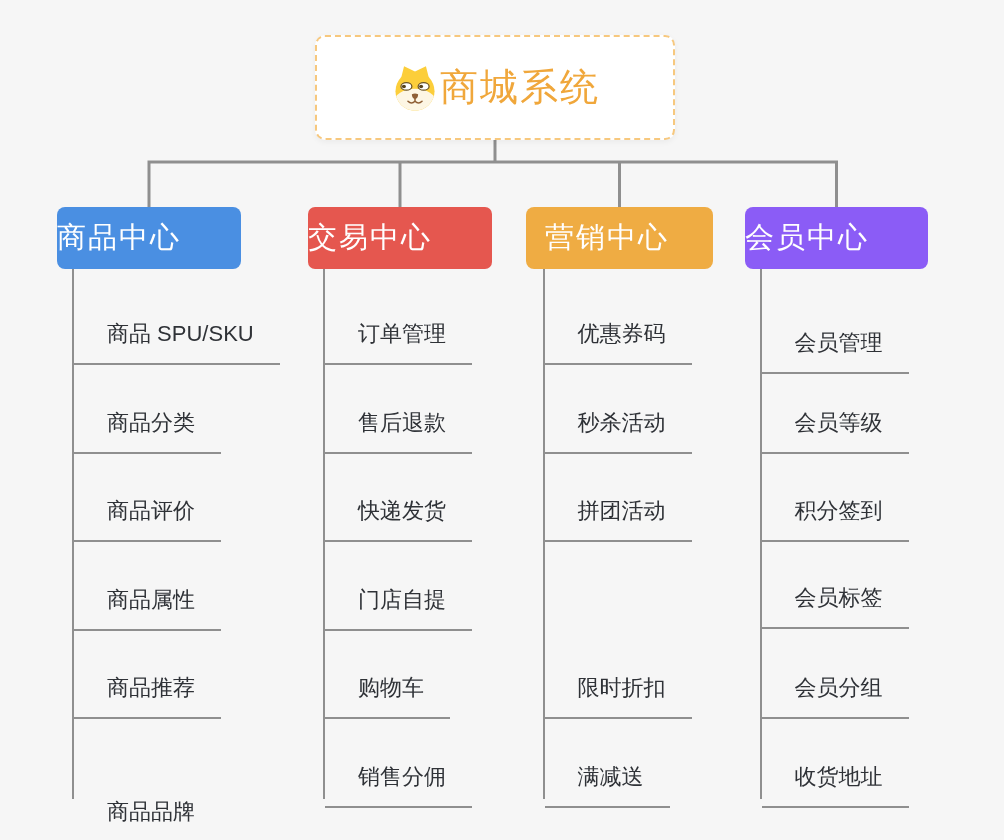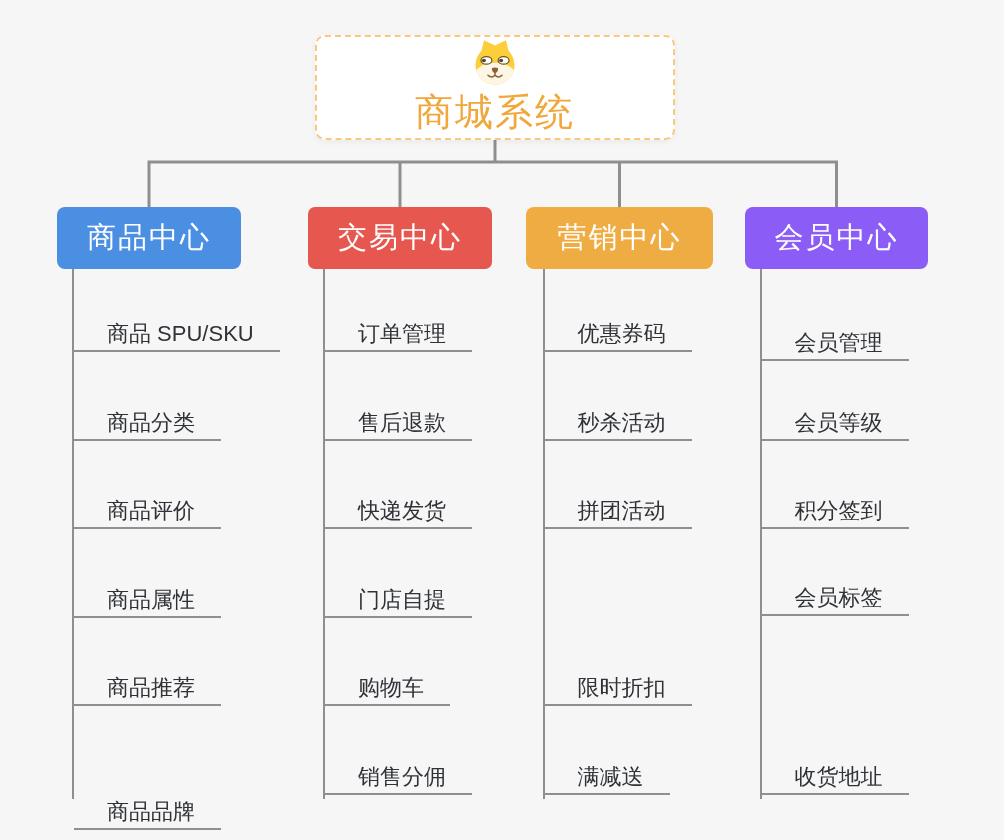--- a/index.html
+++ b/index.html
@@ -12,52 +12,51 @@
   }
   #connector-lines{position:absolute;left:0;top:0;pointer-events:none;}
   #root-node{
     position:absolute;left:315px;top:35px;width:360px;height:105px;
     background:#ffffff;
     border:2px dashed #f7c87e;
     border-radius:10px;
     box-shadow:0 2px 6px rgba(0,0,0,0.05);
     display:flex;align-items:center;justify-content:center;
     box-sizing:border-box;
-    flex-direction:column;
   }
   #root-title{
     font-size:38px;
     letter-spacing:2px;
     color:#f0a73b;
   }
   .branch-header{
     position:absolute;
     border-radius:8px;
-    display:flex;align-items:center;justify-content:center;
+    display:flex;align-items:center;
     box-sizing:border-box;
   }
   .branch-header span{
     color:#ffffff;
     font-size:29px;
     letter-spacing:2px;
   }
   .branch-column{
     position:absolute;
     width:240px;
     border-left:2px solid #8f8f8f;
     box-sizing:content-box;
   }
   .leaf{
     position:absolute;
     left:0;
     white-space:nowrap;
     font-size:22px;
     line-height:28px;
     color:#2f3237;
-    padding:0 26px 2px 33px;
+    padding:0 26px 15px 33px;
     border-bottom:2px solid #8f8f8f;
   }
 </style>
 </head>
 <body>
 
 <div id="canvas" style="background: rgb(246, 246, 246);">
 
   <svg id="connector-lines" width="1004" height="840" viewBox="0 0 1004 840">
     <path id="connector-path" fill="none" stroke-width="3" d="M495 140 L495 162 M149 162 L836.5 162 M149 160.5 L149 208 M400 160.5 L400 208 M619.5 160.5 L619.5 208 M836.5 160.5 L836.5 208" stroke="#8f8f8f"></path>
@@ -98,35 +97,36 @@
         <span>交易中心</span>
       </div>
       <div class="branch-column" style="left: 323px; top: 269px; height: 530px; border-left-color: rgb(143, 143, 143);">
         <div class="leaf" style="top: 51px; border-bottom-color: rgb(143, 143, 143); color: rgb(47, 50, 55);">订单管理</div>
         <div class="leaf" style="top: 139.6px; border-bottom-color: rgb(143, 143, 143); color: rgb(47, 50, 55);">售后退款</div>
         <div class="leaf" style="top: 228.2px; border-bottom-color: rgb(143, 143, 143); color: rgb(47, 50, 55);">快递发货</div>
         <div class="leaf" style="top: 316.8px; border-bottom-color: rgb(143, 143, 143); color: rgb(47, 50, 55);">门店自提</div>
         <div class="leaf" style="top: 405.4px; border-bottom-color: rgb(143, 143, 143); color: rgb(47, 50, 55);">购物车</div>
         <div class="leaf" style="top: 494px; border-bottom-color: rgb(143, 143, 143); color: rgb(47, 50, 55);">销售分佣</div>
       </div>
-      <div class="branch-header" style="left: 526px; top: 207px; width: 187px; height: 62px; background: rgb(239, 172, 67);">
+      <div class="branch-header" style="left: 526px; top: 207px; width: 187px; height: 62px; background: rgb(239, 172, 67); padding-left: 19px;">
         <span>营销中心</span>
       </div>
       <div class="branch-column" style="left: 542.5px; top: 269px; height: 530px; border-left-color: rgb(143, 143, 143);">
         <div class="leaf" style="top: 51px; border-bottom-color: rgb(143, 143, 143); color: rgb(47, 50, 55);">优惠券码</div>
         <div class="leaf" style="top: 139.6px; border-bottom-color: rgb(143, 143, 143); color: rgb(47, 50, 55);">秒杀活动</div>
         <div class="leaf" style="top: 228.2px; border-bottom-color: rgb(143, 143, 143); color: rgb(47, 50, 55);">拼团活动</div>
         <div class="leaf" style="top: 405.4px; border-bottom-color: rgb(143, 143, 143); color: rgb(47, 50, 55);">限时折扣</div>
         <div class="leaf" style="top: 494px; border-bottom-color: rgb(143, 143, 143); color: rgb(47, 50, 55);">满减送</div>
       </div>
       <div class="branch-header" style="left: 745px; top: 207px; width: 183px; height: 62px; background: #8b5cf6;">
         <span>会员中心</span>
       </div>
       <div class="branch-column" style="left: 759.5px; top: 269px; height: 530px; border-left-color: rgb(143, 143, 143);">
         <div class="leaf" style="top: 60px; border-bottom-color: rgb(143, 143, 143); color: rgb(47, 50, 55);">会员管理</div>
         <div class="leaf" style="top: 139.6px; border-bottom-color: rgb(143, 143, 143); color: rgb(47, 50, 55);">会员等级</div>
         <div class="leaf" style="top: 228.2px; border-bottom-color: rgb(143, 143, 143); color: rgb(47, 50, 55);">积分签到</div>
         <div class="leaf" style="top: 298px; border-bottom-color: rgb(143, 143, 143); color: rgb(47, 50, 55); margin-top: 17px;">会员标签</div>
+        <div class="leaf" style="top: 405.4px; border-bottom-color: rgb(143, 143, 143); color: rgb(47, 50, 55);">会员分组</div>
         <div class="leaf" style="top: 494px; border-bottom-color: rgb(143, 143, 143); color: rgb(47, 50, 55);">收货地址</div>
       </div>
     </div>
 
 </div>
 
 </body></html>

